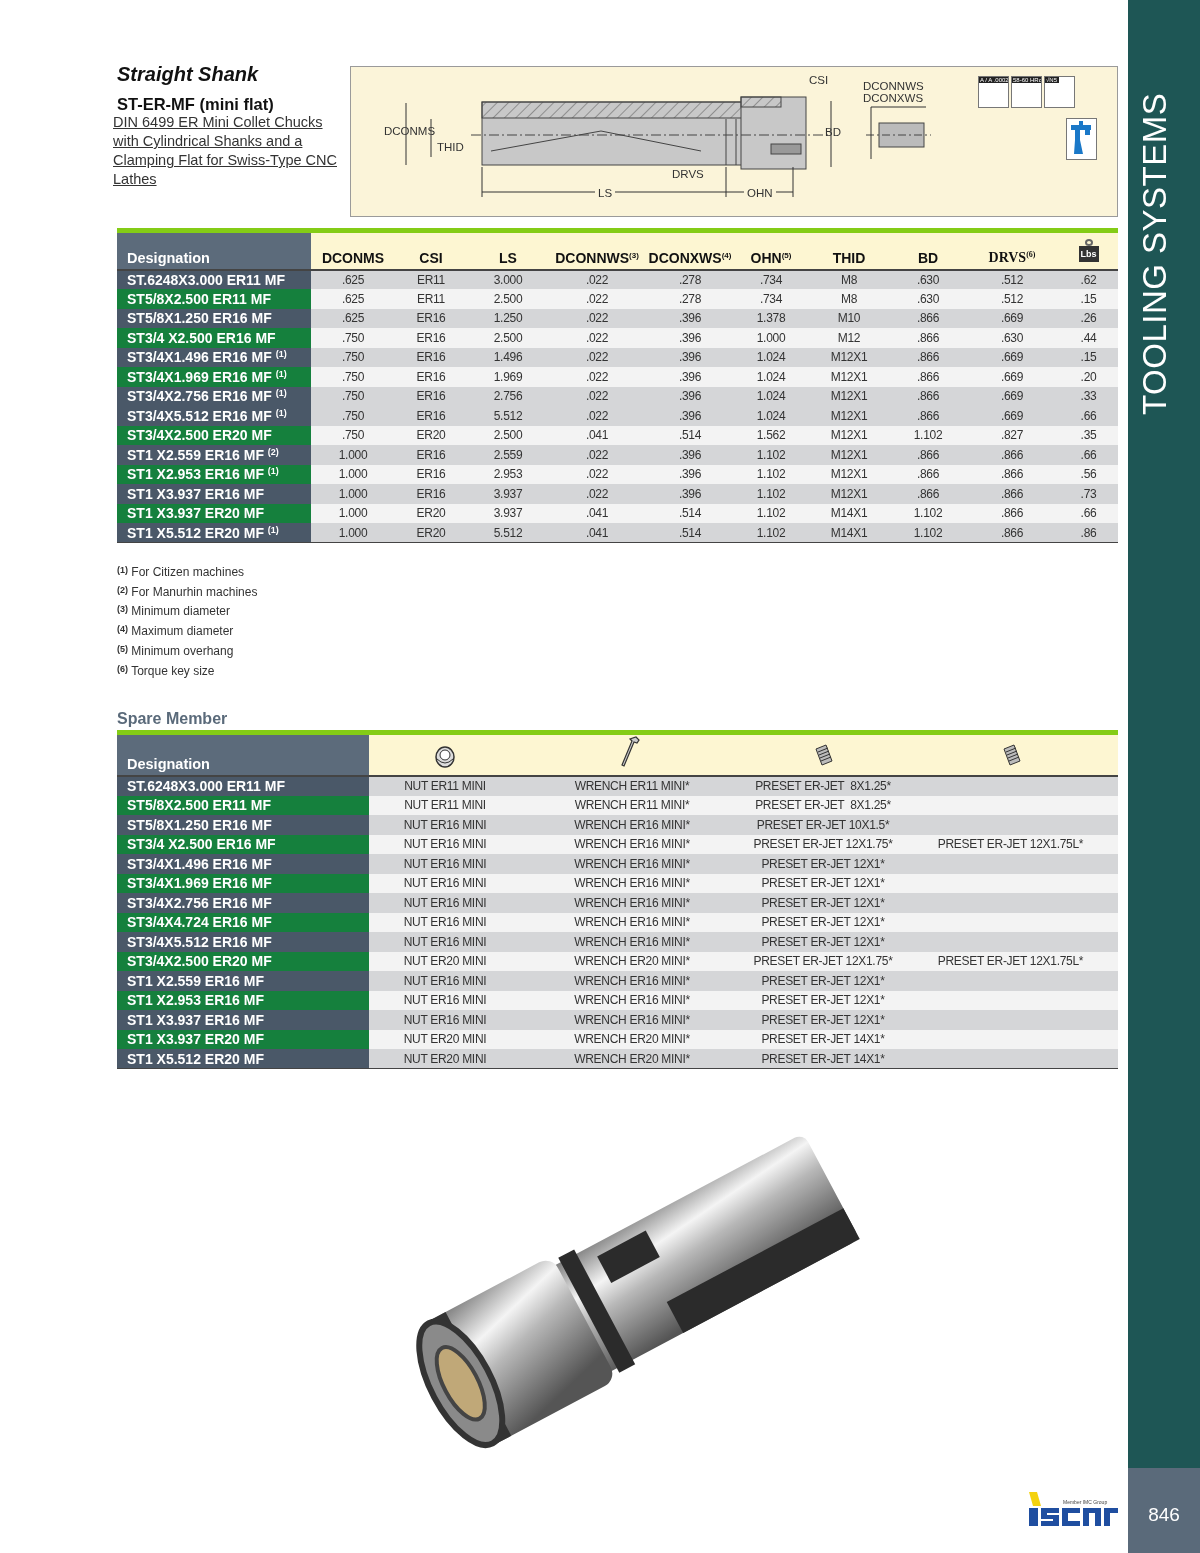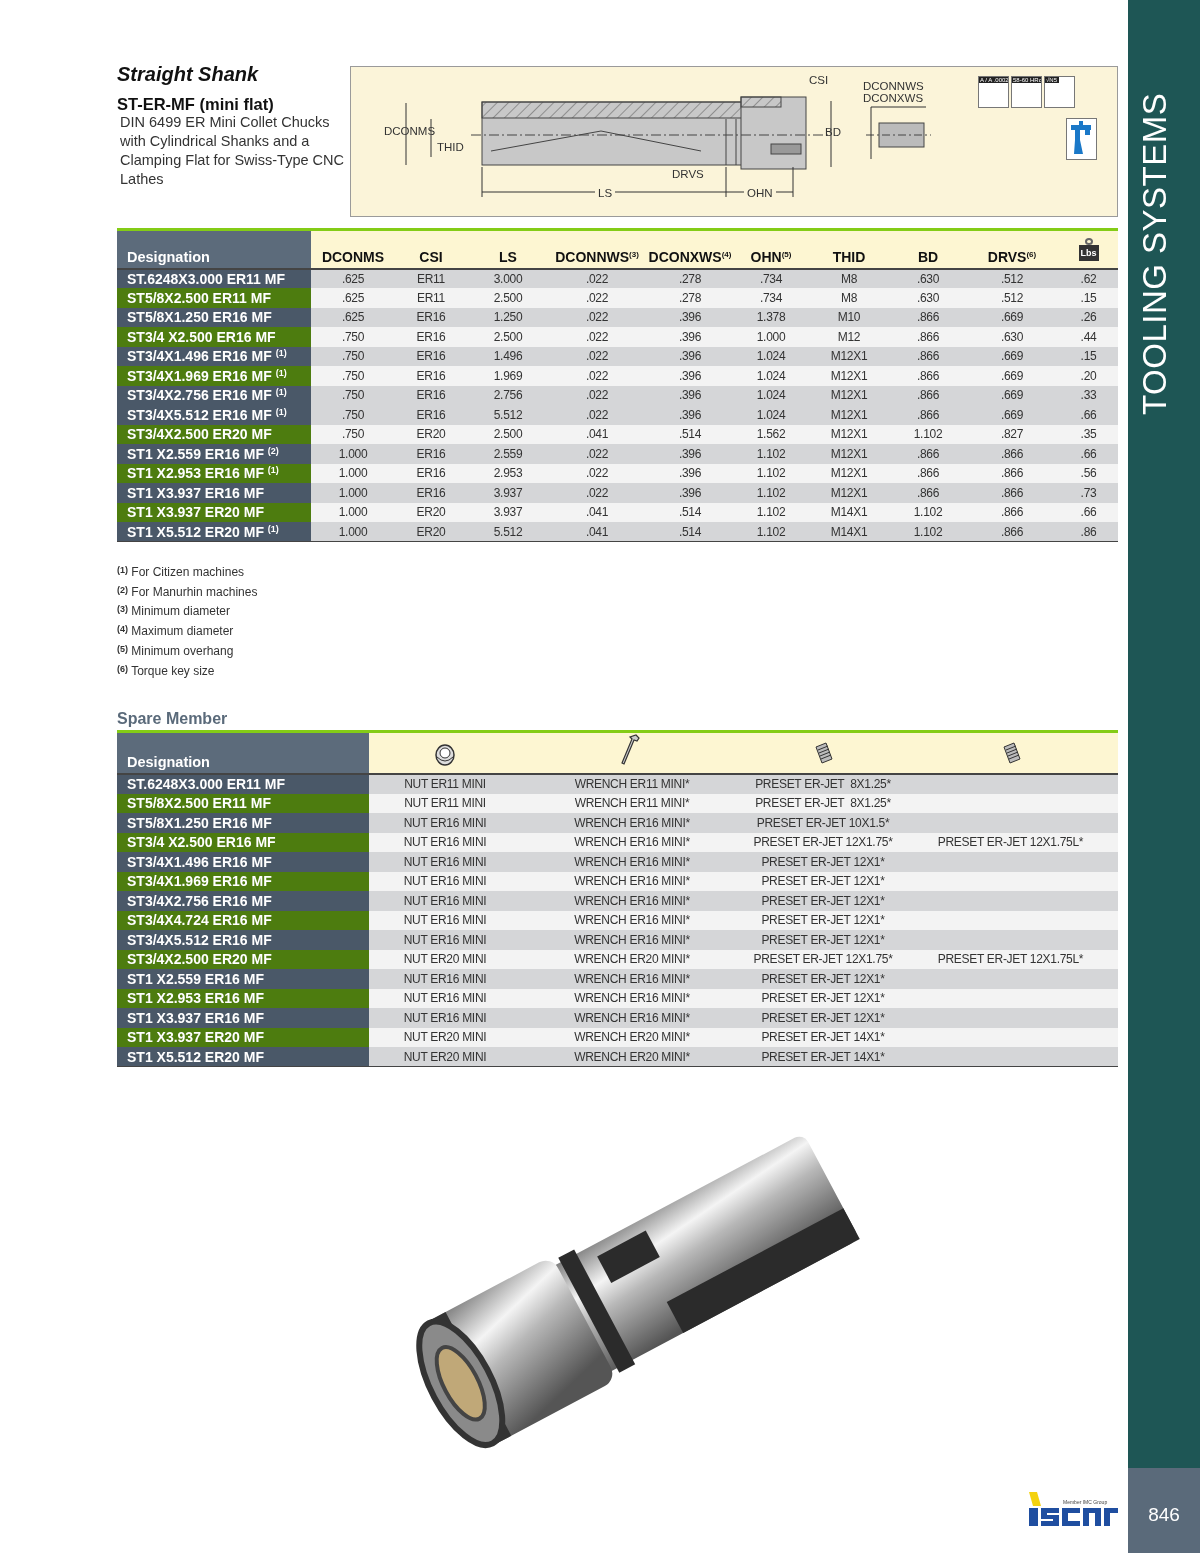--- a/index.html
+++ b/index.html
@@ -13,39 +13,39 @@
   .page-num-box { position: absolute; left: 1128px; top: 1468px; width: 72px; height: 85px; background: #5a6a7a; }
   .page-num { position: absolute; left: 1128px; top: 1504px; width: 72px; text-align: center; color: #fff; font-size: 19px; }
 
   
   .logo { position: absolute; left: 1027px; top: 1490px; width: 92px; height: 40px; }
   .logo-member { position: absolute; left: 1063px; top: 1499px; font-size: 5px; color: #444; }
 
   
   .h-section { position: absolute; left: 117px; top: 63px; font-size: 20px; font-weight: bold; font-style: italic; color: #111; }
   .h-product { position: absolute; left: 117px; top: 95px; font-size: 16.5px; font-weight: bold; color: #111; }
-  .h-desc { position: absolute; left: 120px; top: 113px; width: 230px; font-size: 14.5px; line-height: 19px; color: #333; }
+  .h-desc { position: absolute; left: 113px; top: 113px; width: 230px; font-size: 14.5px; line-height: 19px; color: #333; text-decoration: underline; }
 
   
   .diagram { position: absolute; left: 350px; top: 66px; width: 768px; height: 151px; background: #fbf4d9; border: 1px solid #9a9a9a; }
   .diagram svg { position: absolute; left: 0; top: 0; }
   .dlabel { position: absolute; font-size: 11.5px; color: #333; white-space: nowrap; }
   .icon-box { position: absolute; width: 31px; height: 32px; background: #fff; border: 1px solid #777; }
 
   
   .tbl { position: absolute; left: 117px; border-collapse: collapse; }
   .tbl td, .tbl th { padding: 0; height: 19.5px; font-size: 12px; text-align: center; }
   .tbl .desg { width: 194px; color: #fff; font-weight: bold; font-size: 14px; text-align: left; padding-left: 10px; white-space: nowrap; }
   .tbl .desg sup { font-size: 9px; vertical-align: 5px; }
   .tbl tr.dark .desg { background: #4a5868; margin-top: 41px; }
-  .tbl tr.light .desg { background: #4d7c0f; }
+  .tbl tr.light .desg { background: #15803d; }
   .tbl tr.dark td.val { background: #d5d6d8; }
   .tbl tr.light td.val { background: #f3f3f3; }
   .tbl td.val { color: #333; font-family: "Liberation Sans", sans-serif; letter-spacing: -0.3px; }
-  .tbl thead th { background: #fdf6d2; color: #111; font-weight: bold; font-size: 14px; height: 39px; vertical-align: bottom; padding-bottom: 3px; border-top: 3px solid #84cc16; border-bottom: 2px solid #444; }
+  .tbl thead th { background: #fdf6d2; color: #111; font-weight: bold; font-size: 14px; height: 39px; vertical-align: bottom; padding-bottom: 3px; border-top: 5px solid #84cc16; border-bottom: 2px solid #444; }
   .tbl thead th.desg-h { background: #5c6b7b; color: #fff; text-align: left; padding-left: 10px; font-size: 14.5px; }
   .tbl thead th sup { font-size: 8px; vertical-align: 5px; }
   .tbl tbody tr:last-child td { border-bottom: 1px solid #444; }
 
   
   .footnotes { position: absolute; left: 117px; top: 562px; font-size: 12px; color: #333; line-height: 17.7px; }
   .footnotes b { font-size: 9px; vertical-align: 3px; }
 
   .spare-title { position: absolute; left: 117px; top: 710px; font-size: 16px; font-weight: bold; color: #5a6a7a; }
 
@@ -141,21 +141,21 @@
     <tr>
       <th class="desg-h" style="width:194px;">Designation</th>
       <th style="width:84px;"><span>DCONMS</span></th>
       <th style="width:72px;"><span>CSI</span></th>
       <th style="width:82px;"><span>LS</span></th>
       <th style="width:96px;"><span>DCONNWS</span><sup>(3)</sup></th>
       <th style="width:90px;"><span>DCONXWS</span><sup>(4)</sup></th>
       <th style="width:72px;"><span>OHN</span><sup>(5)</sup></th>
       <th style="width:84px;"><span>THID</span></th>
       <th style="width:74px;"><span>BD</span></th>
-      <th style="width:94px;"><span>DRVS</span><sup>(6)</sup></th>
+      <th style="width:94px;font-family:Liberation Serif, serif;"><span>DRVS</span><sup>(6)</sup></th>
       <th style="width:59px;">
         <span style="display:inline-block;position:relative;width:22px;height:24px;">
           <span style="position:absolute;left:7px;top:0;width:8px;height:7px;border:2px solid #666;border-radius:50%;"></span>
           <span style="position:absolute;left:1px;top:7px;width:20px;height:16px;background:#333;color:#fff;font-size:9px;line-height:16px;text-align:center;">Lbs</span>
         </span>
       </th>
     </tr>
   </thead>
   <tbody id="main-body">
       <tr class="dark">

